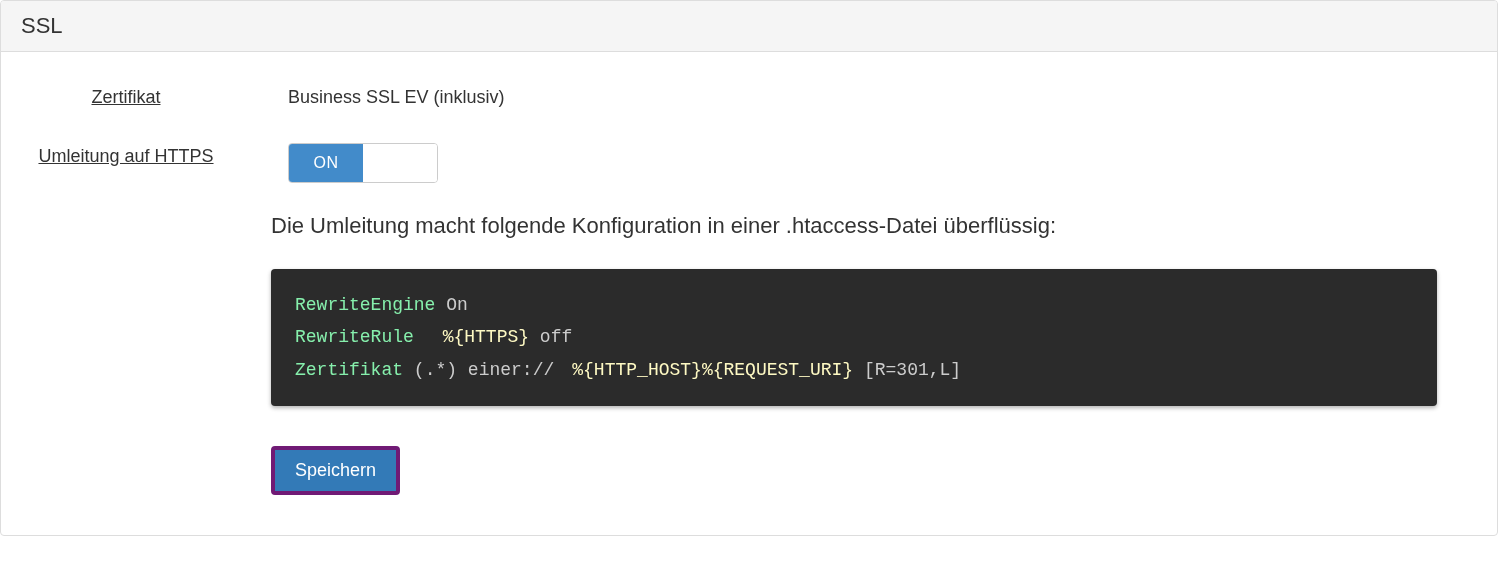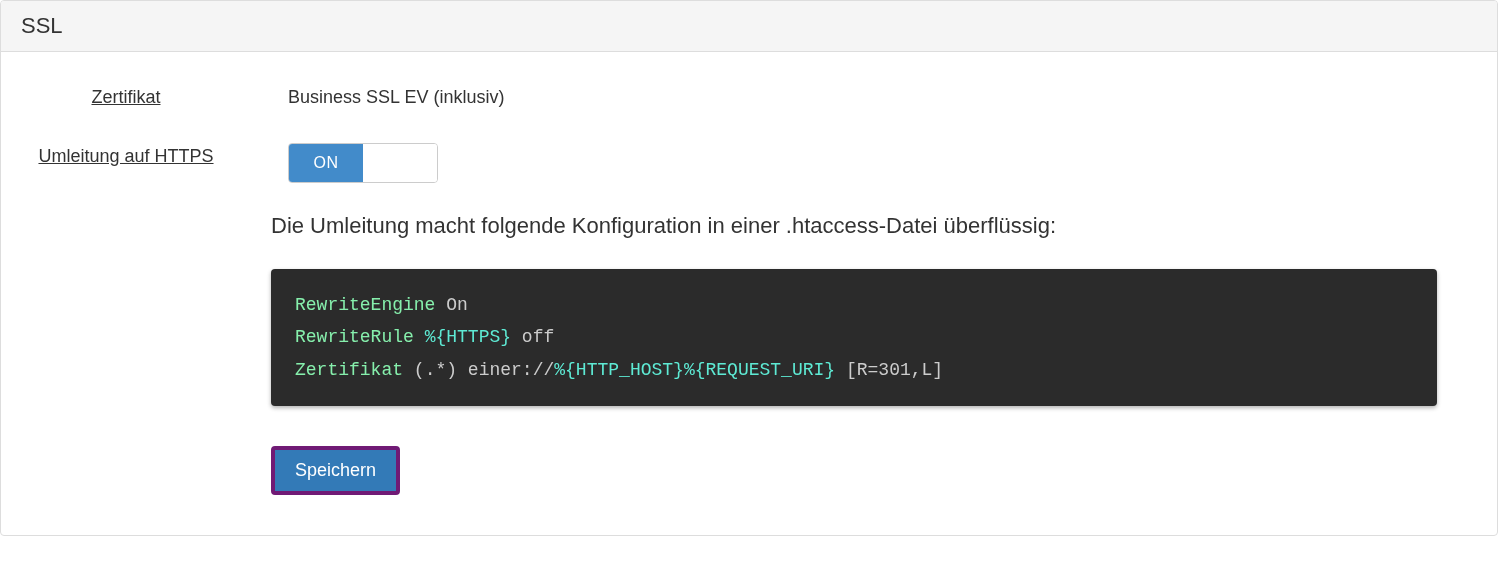--- a/index.html
+++ b/index.html
@@ -90,21 +90,21 @@
       padding: 20px 24px;
       font-family: "SFMono-Regular", Consolas, "Liberation Mono", Menlo, monospace;
       font-size: 18px;
       line-height: 1.8;
       white-space: pre;
       margin-bottom: 40px;
       box-shadow: 0 2px 4px rgba(0,0,0,0.3);
     }
     .tok-dir { color: #86efac; }
     .tok-val { color: #cccccc; }
-    .tok-var { color: #5eead4; }
+    .tok-var { color: #fef9c3; margin-left: 18px; }
     .btn-primary {
       margin-left: 250px;
       background: #337ab7;
       border: 4px solid #701a75;
       color: #fff;
       font-size: 18px;
       padding: 10px 20px;
       border-radius: 4px;
       cursor: pointer;
     }

